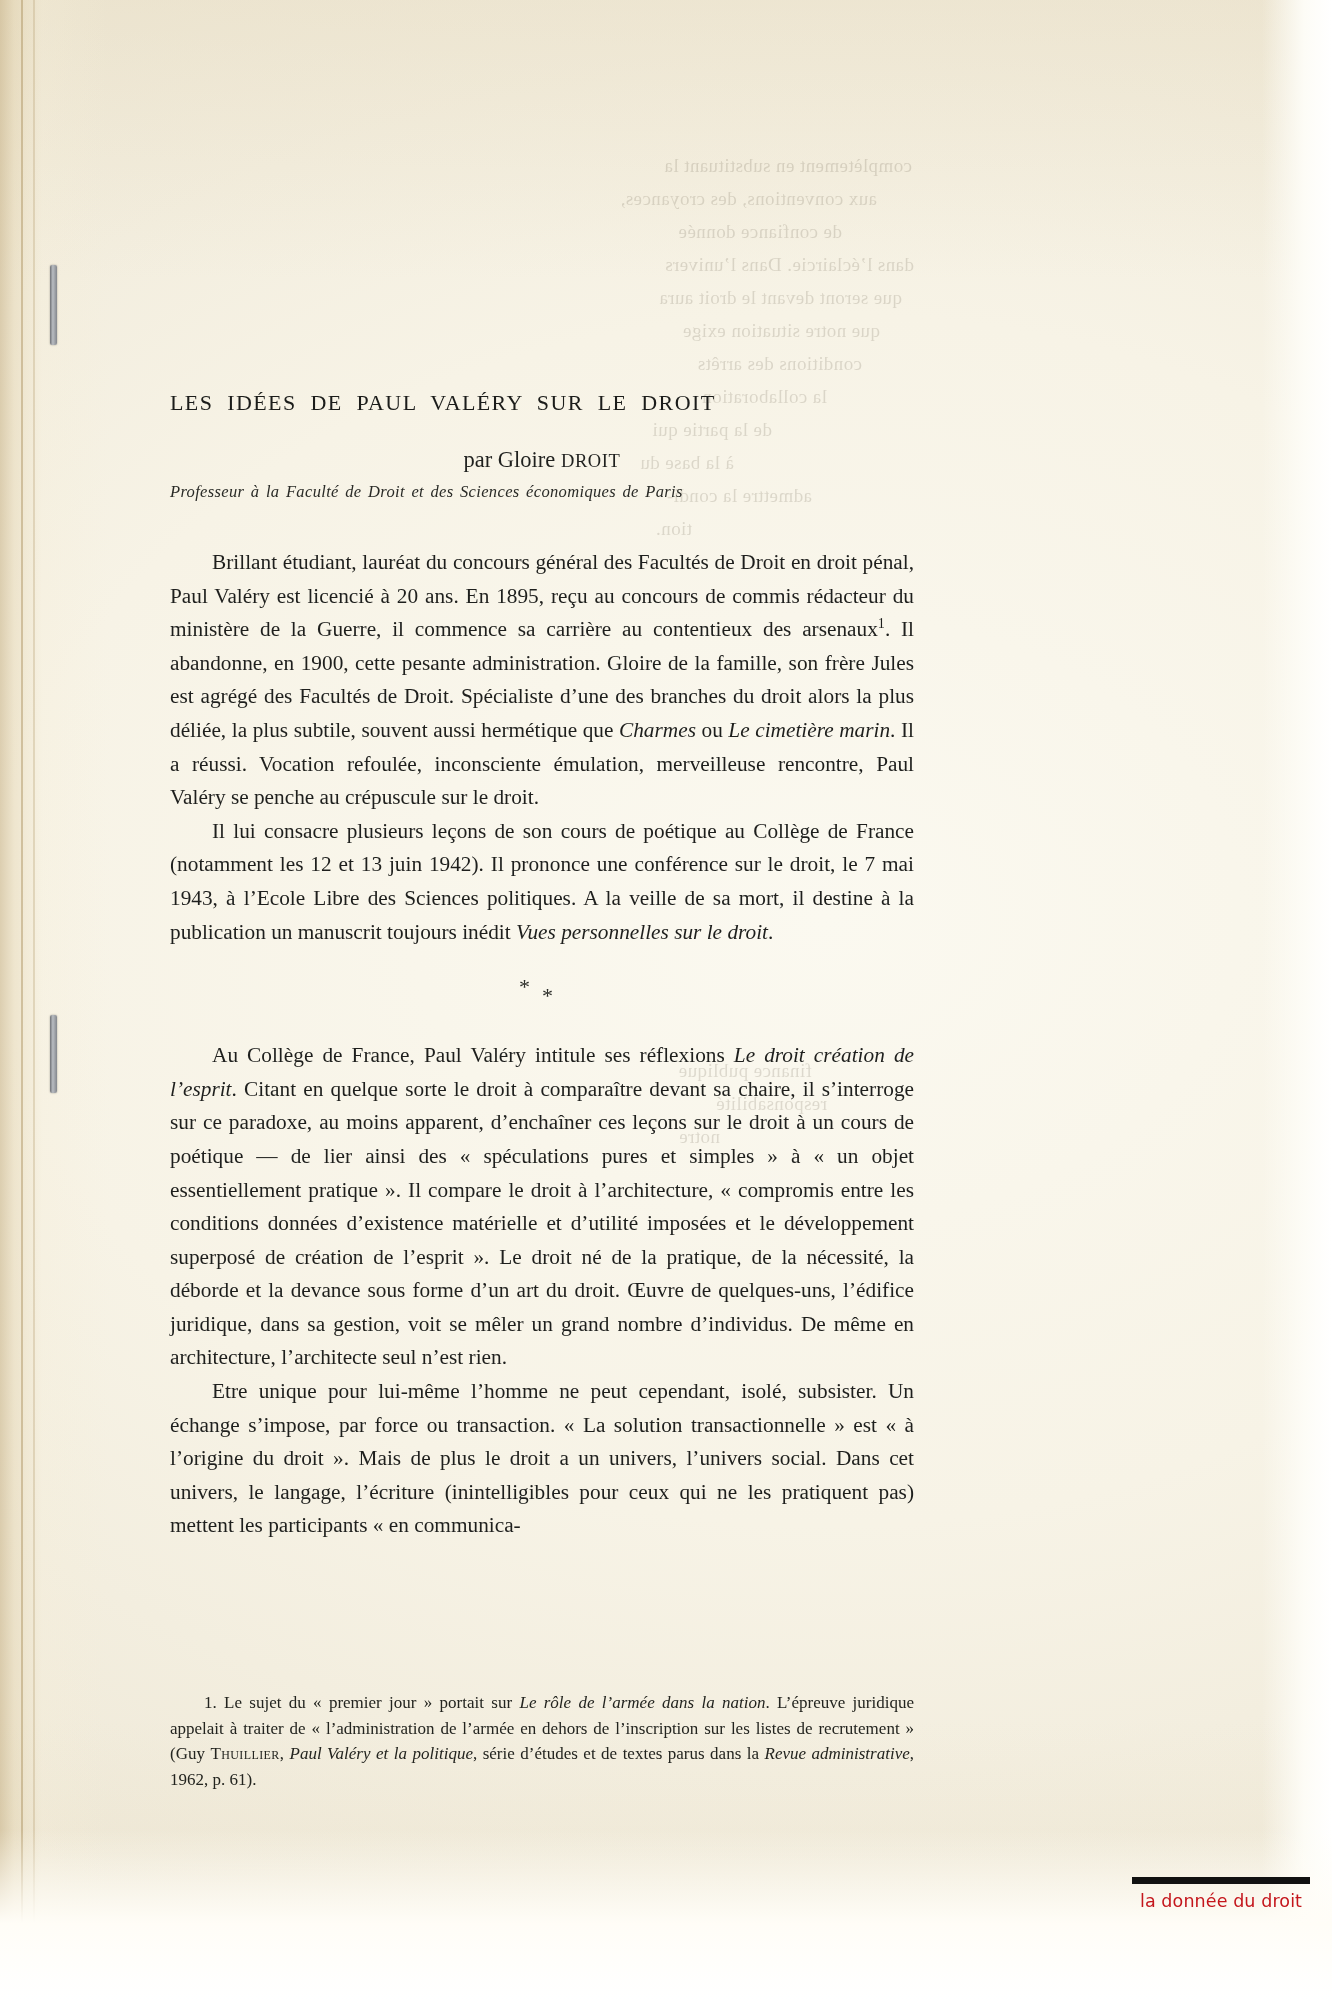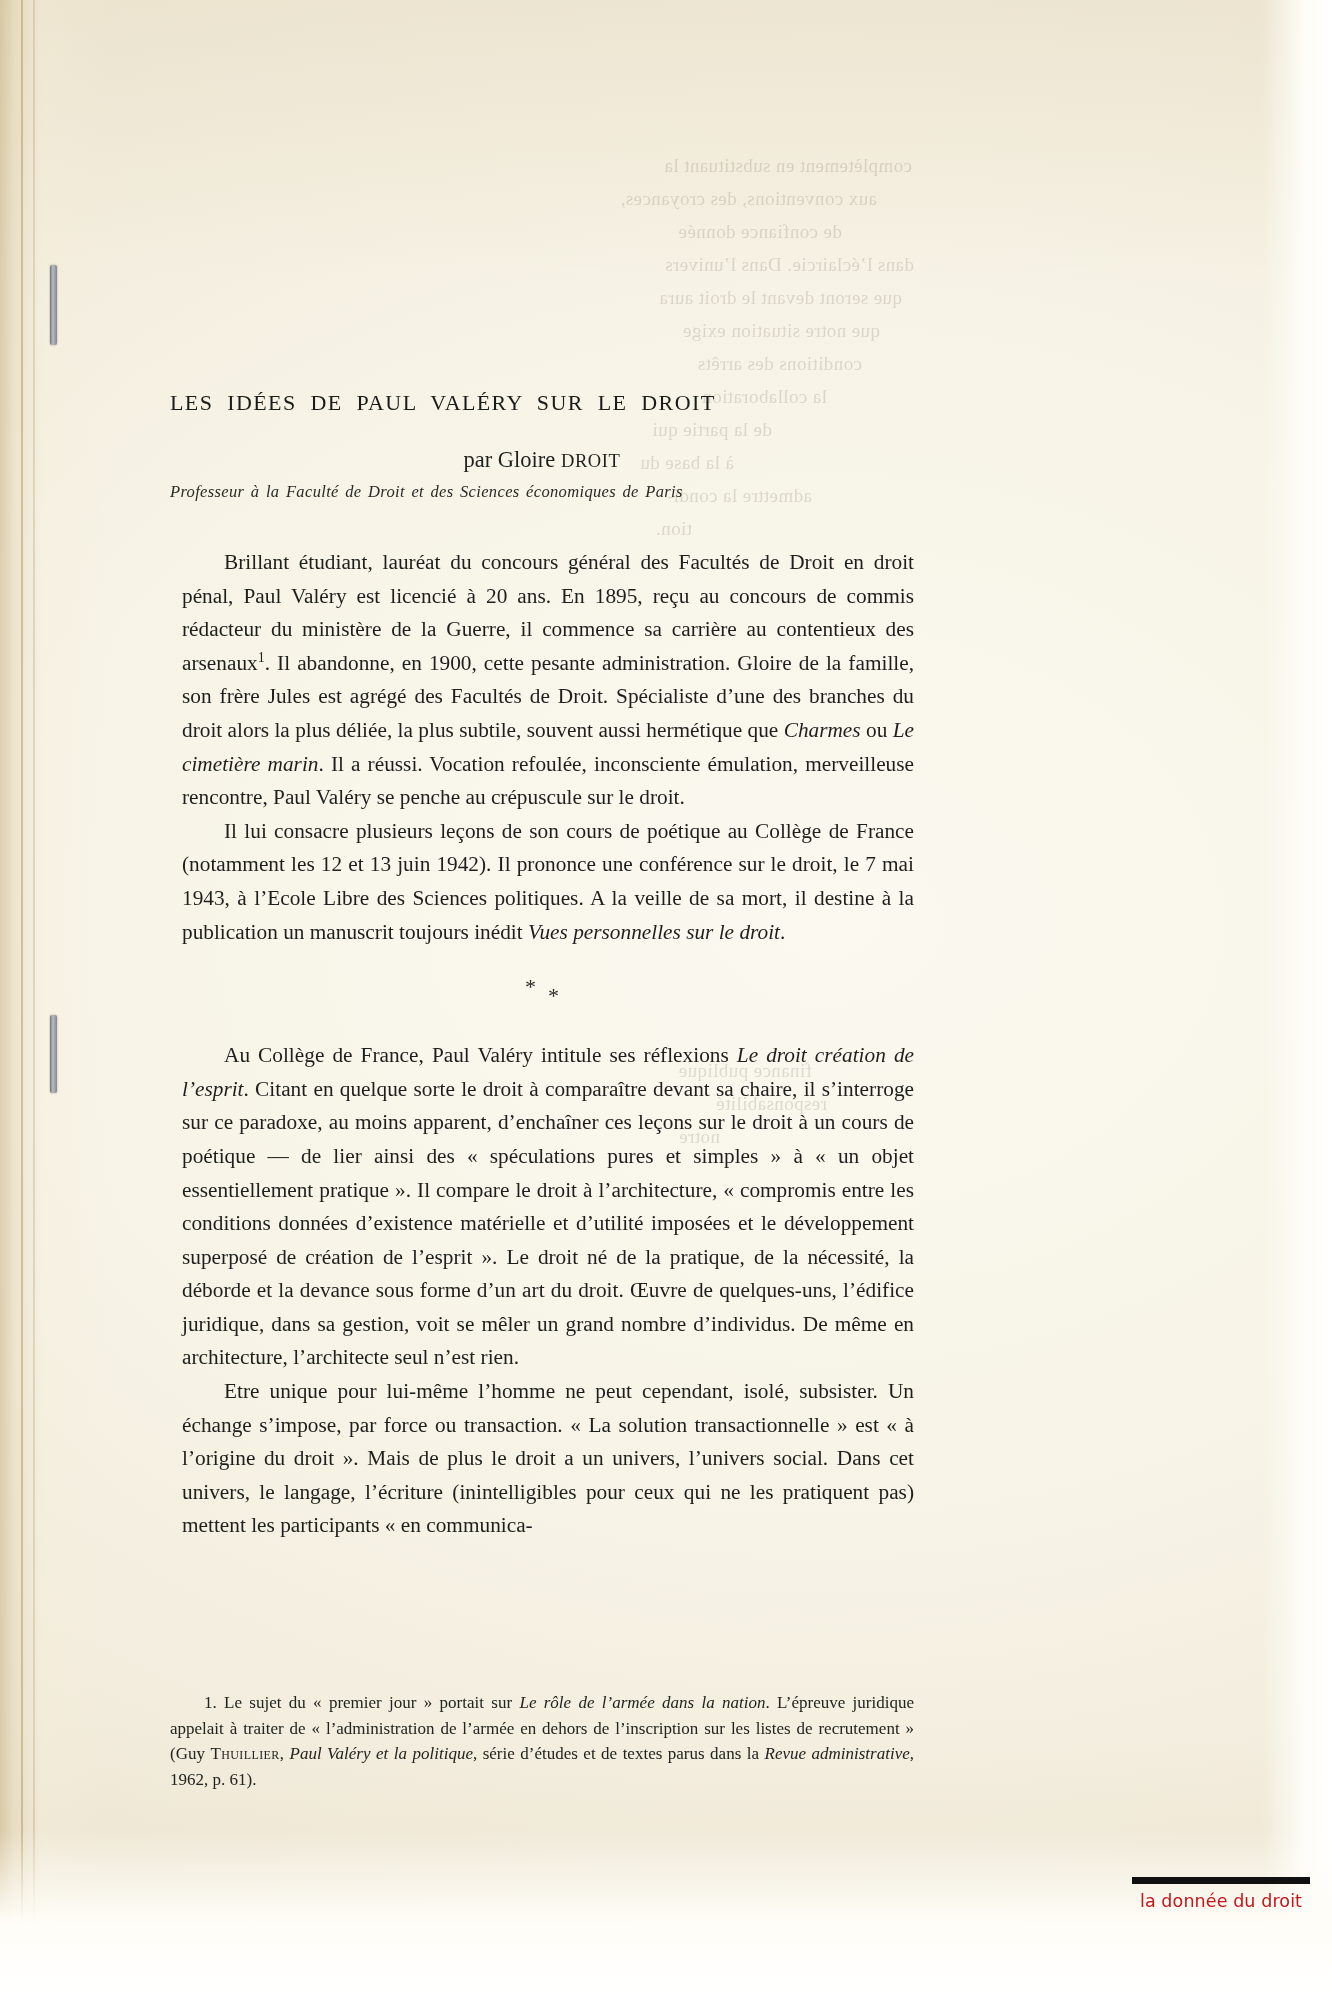--- a/index.html
+++ b/index.html
@@ -139,21 +139,21 @@
     margin: 0;
     padding-top: 9px;
     text-align: left;
     font-style: italic;
     font-size: 16.5px;
     letter-spacing: 0.35px;
     word-spacing: 2px;
     color: #2a2b27;
   }
 
-  #body-top { padding-top: 44px; margin-left: 12px; }
+  #body-top { padding-top: 44px; }
 
   p.para {
     margin: 0;
     font-size: 21.3px;
     line-height: 33.6px;
     text-align: justify;
     text-indent: 42px;
     color: #1e1f1d;
     hyphens: none;
   }

